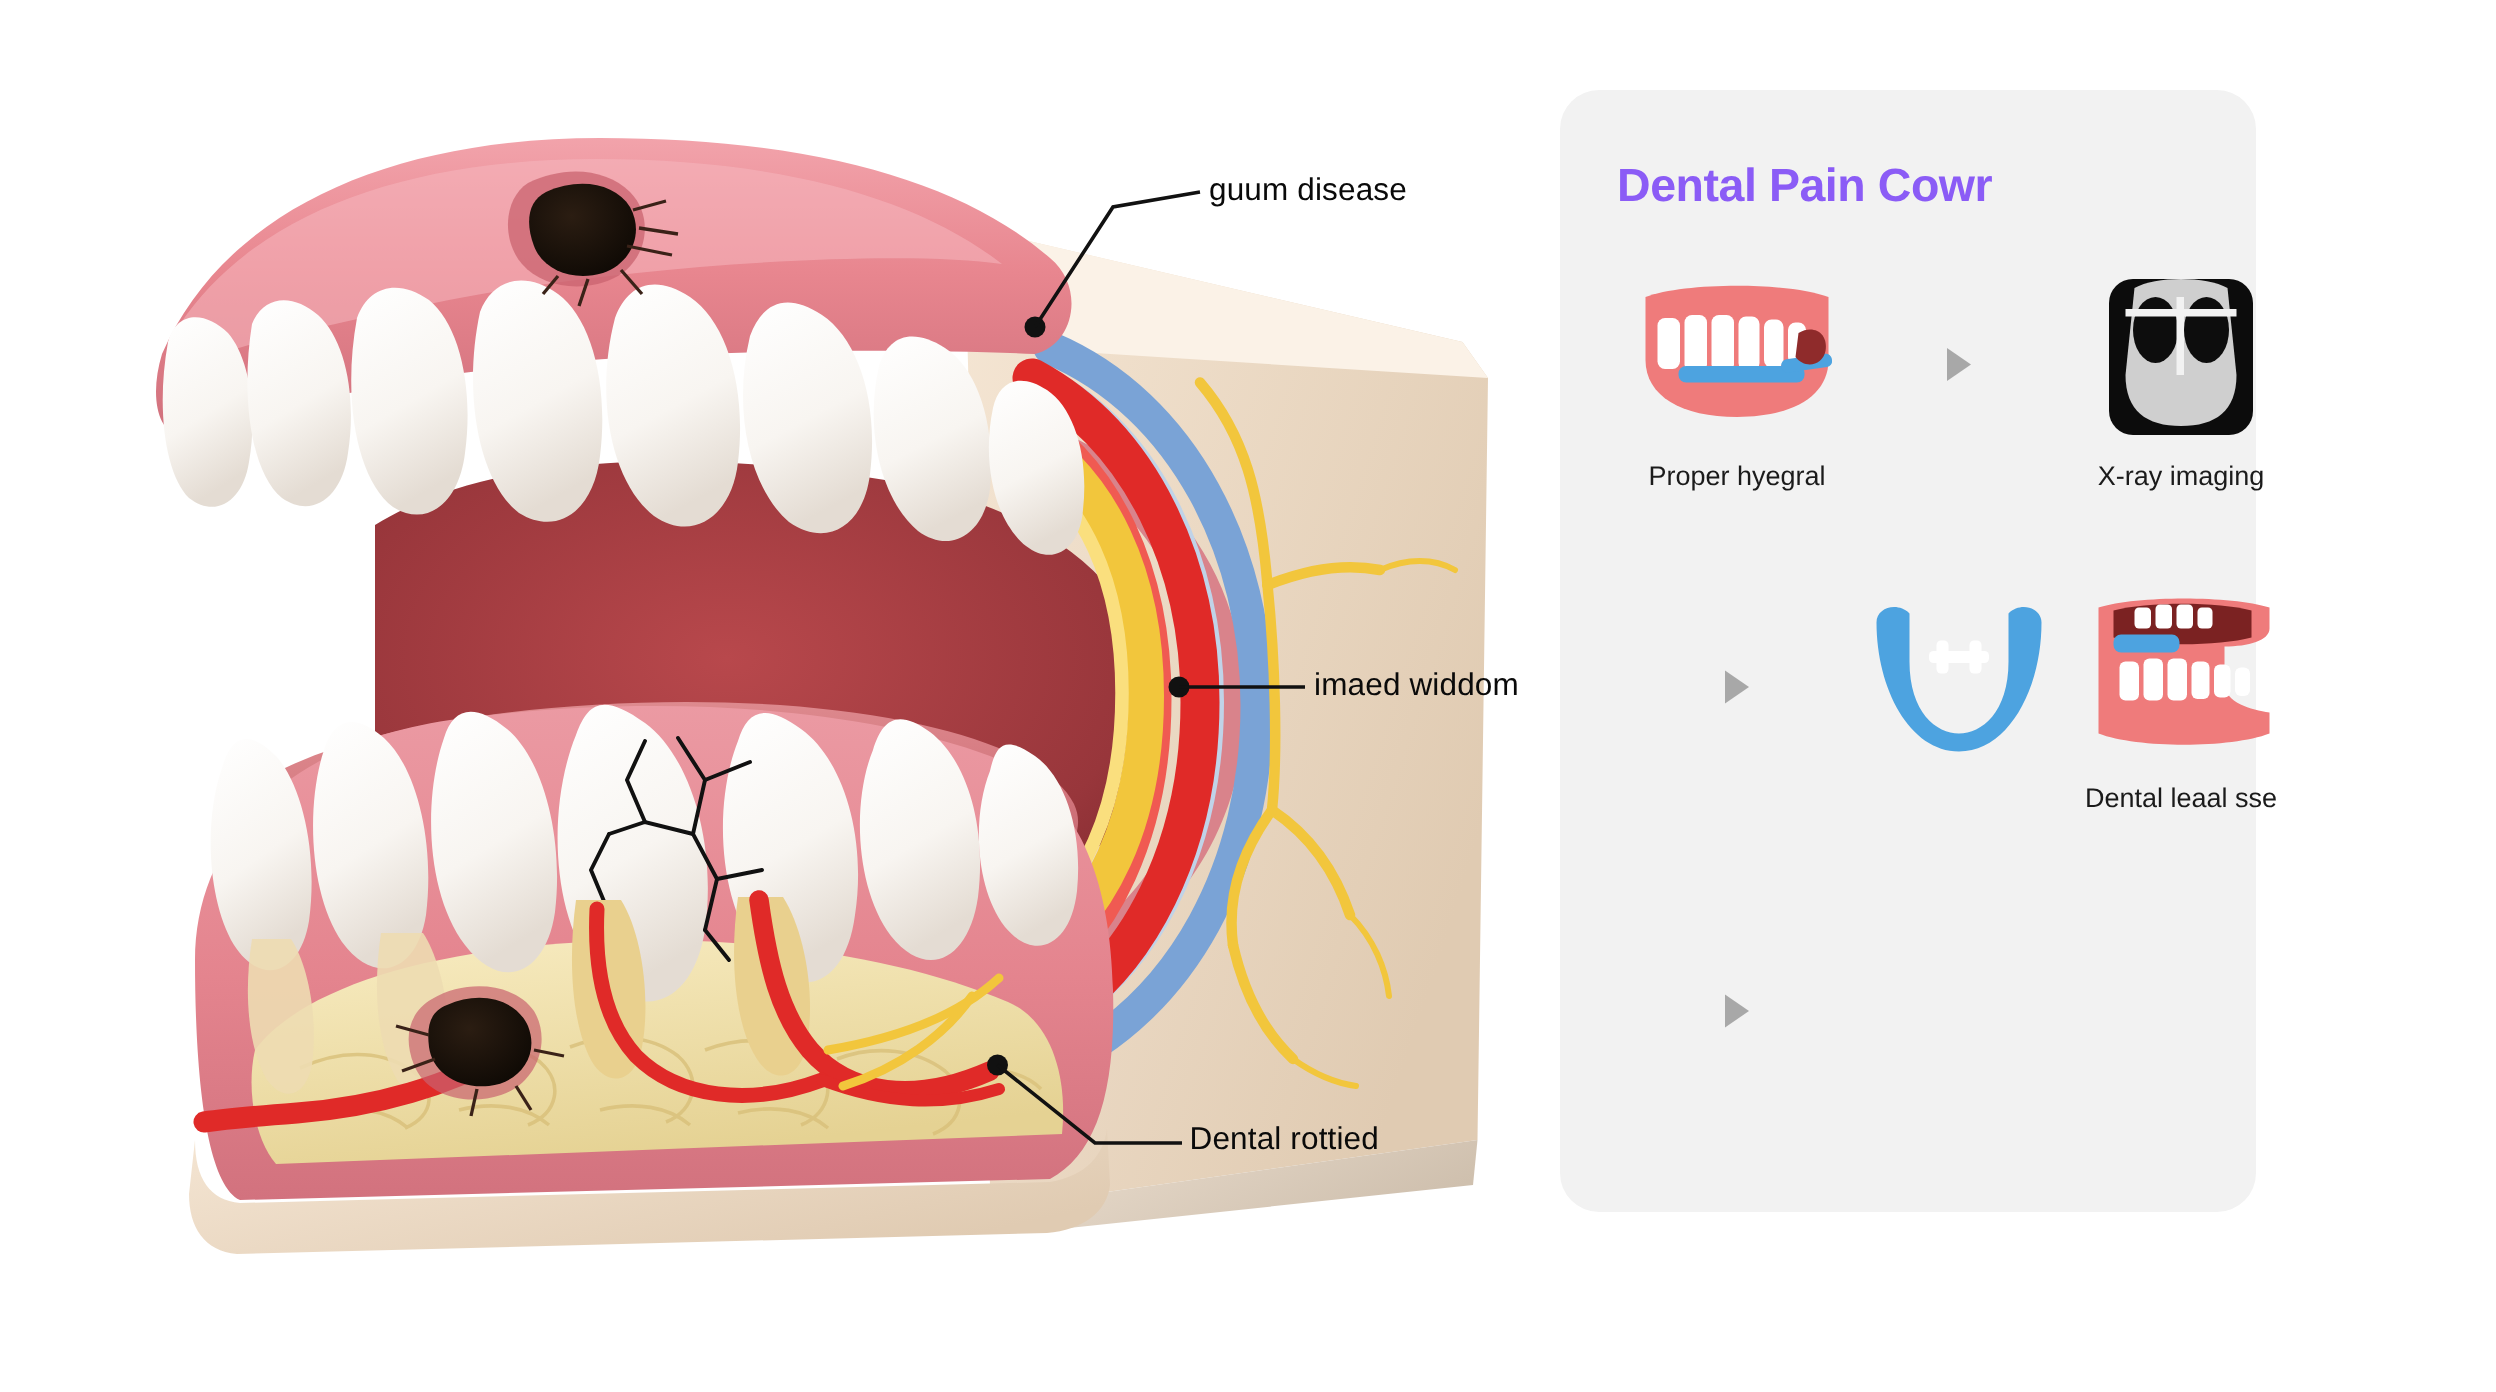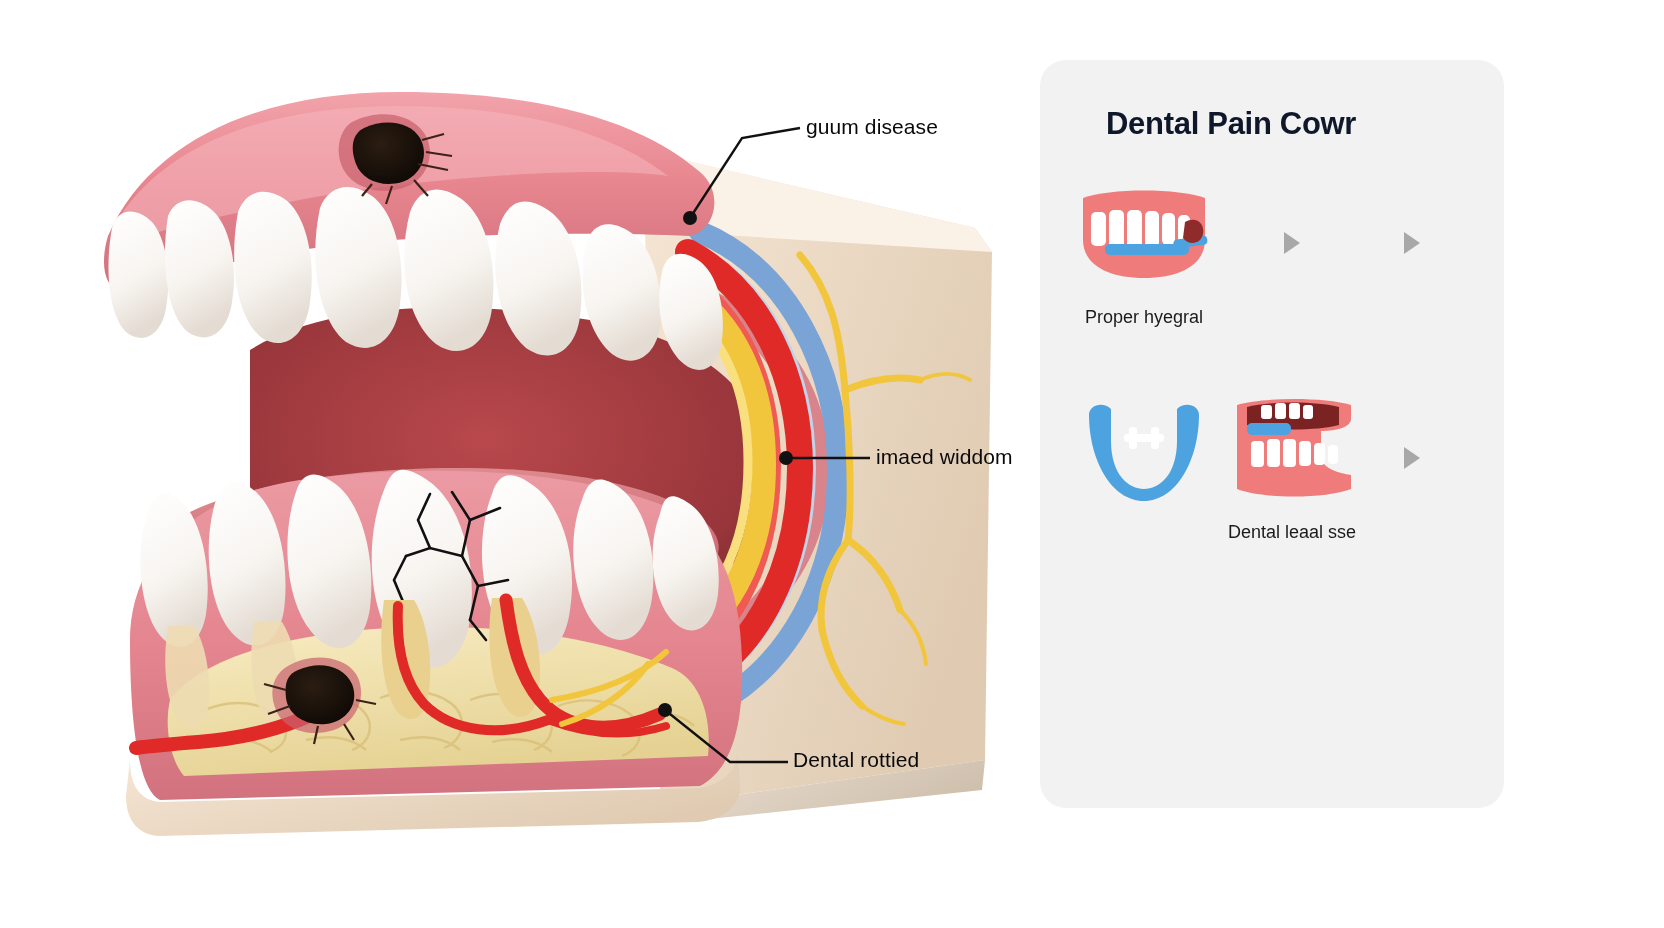--- a/index.html
+++ b/index.html
@@ -30,26 +30,25 @@
   
   .panel {
     position: absolute;
     left: 1040px; top: 60px;
     width: 464px; height: 748px;
     background: #f2f2f2;
     border-radius: 26px;
   }
   .panel-title {
     position: absolute; left: 38px; top: 46px;
-    font-size: 31px; font-weight: bold; color: #0f172a;
+    font-size: 31px; font-weight: bold; color: #8b5cf6;
     letter-spacing: -.3px;
-    margin-left: 28px;
   }
   .grid {
-    position: absolute; left: 14px; top: 110px;
+    position: absolute; left: 28px; top: 110px;
     width: 420px; height: 610px;
     display: grid;
     grid-template-columns: 1fr 44px 1fr;
     grid-template-rows: 1fr 1fr 1fr;
     align-items: start;
     gap: 36px;
   }
   .cell { display: flex; flex-direction: column; align-items: center; padding-top: 8px; }
   .cell-art { width: 160px; height: 120px; display: flex; align-items: center; justify-content: center; }
   .cell-art svg { display:block; }
@@ -324,20 +323,34 @@
         <div class="cell-label">Proper hyegral</div>
       </div>
 
       <div class="arrow">
         <svg width="22" height="26" viewBox="0 0 22 26">
             <path d="M3 2 L19 13 L3 24 Z" fill="#a8a8a8"></path>
           </svg>
       </div>
 
 
+      <div class="cell">
+        <div class="cell-art">
+          <svg width="150" height="112" viewBox="0 0 150 112">
+            <rect x="27" y="4" width="96" height="104" rx="16" fill="#0c0c0c"></rect>
+            <path d="M44 10 C58 2 92 2 106 10 L112 68 C112 92 98 102 75 102
+                     C52 102 38 92 38 68 Z" fill="#cfcfcf"></path>
+            <ellipse cx="58" cy="38" rx="15" ry="22" fill="#0d0d0d"></ellipse>
+            <ellipse cx="92" cy="38" rx="15" ry="22" fill="#0d0d0d"></ellipse>
+            <rect x="38" y="24" width="74" height="5" fill="#f2f2f2"></rect>
+            <rect x="72" y="16" width="5" height="52" fill="#f2f2f2"></rect>
+          </svg>
+        </div>
+        <div class="cell-label">X-ray imaging</div>
+      </div>
 
       <div class="arrow">
         <svg width="22" height="26" viewBox="0 0 22 26">
             <path d="M3 2 L19 13 L3 24 Z" fill="#a8a8a8"></path>
           </svg>
       </div>
 
       <div class="cell">
         <div class="cell-art">
           <svg width="150" height="112" viewBox="0 0 150 112">

